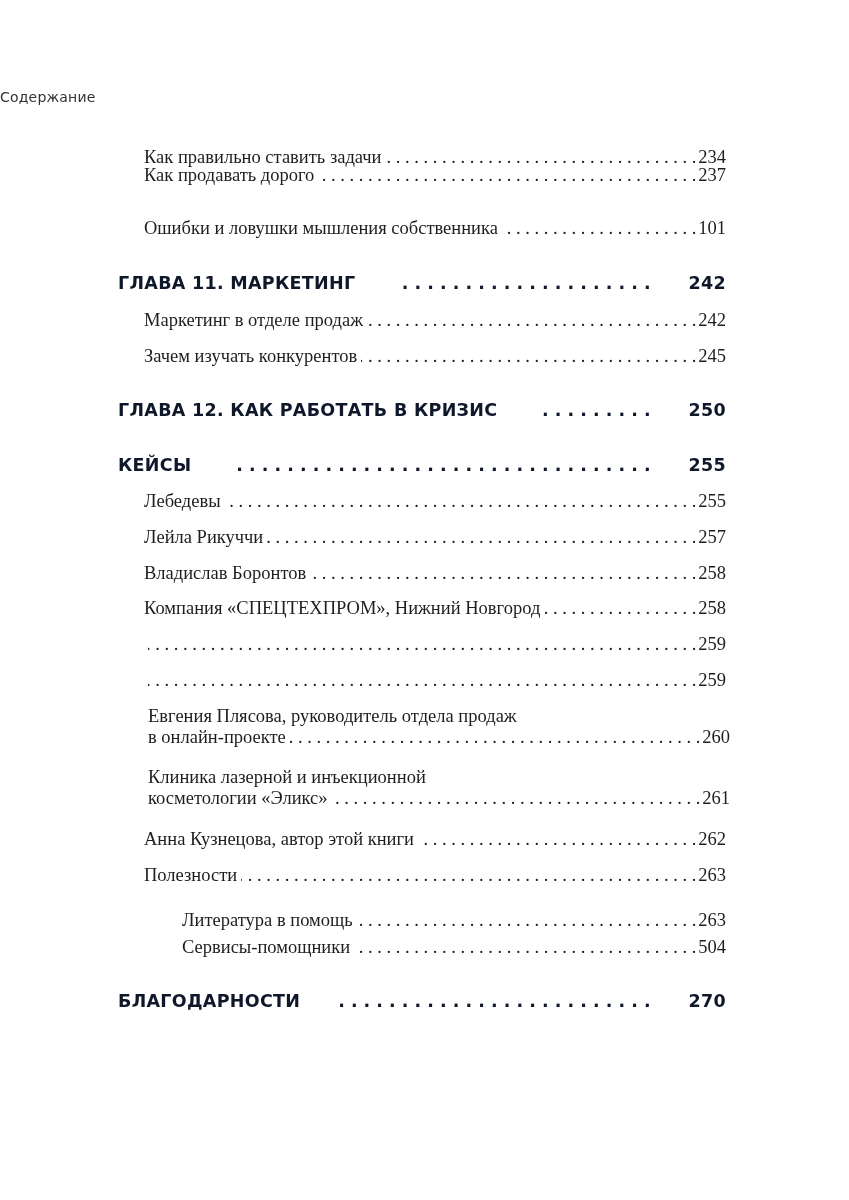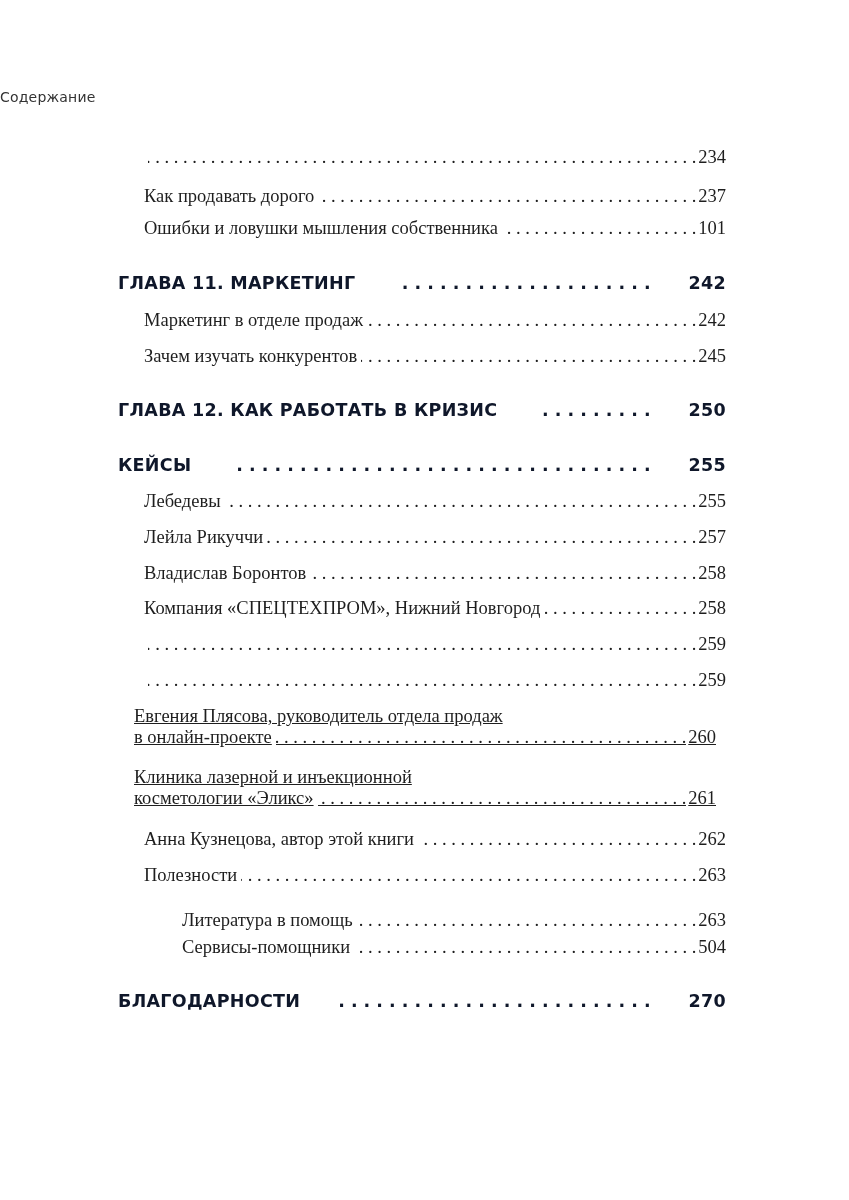--- a/index.html
+++ b/index.html
@@ -26,42 +26,43 @@
     gap: 36px;
   }
   .lvl0 .leader { direction: rtl; text-align: left; letter-spacing: 0; }
   .lvl1 {
     font-family: "Liberation Serif", serif; font-size: 18.5px; left: 26px; width: 582px;
   }
   .lvl2 {
     font-family: "Liberation Serif", serif; font-size: 18.5px; left: 64px; width: 544px;
   }
   .leader { direction: rtl; text-align: left; }
-  .multi { position: absolute; font-family: "Liberation Serif", serif; font-size: 18.5px; color: #1e1e1e; left: 16px; width: 582px; text-decoration: underline; }
+  .multi { position: absolute; font-family: "Liberation Serif", serif; font-size: 18.5px; color: #1e1e1e; left: 30px; width: 582px; }
   .multi .line1 { display: block; white-space: nowrap; }
   .multi .row2 { display: flex; align-items: baseline; text-align: center; }
   .multi .row2 .title { white-space: nowrap; }
   .multi .row2 .leader { flex: 1 1 auto; overflow: hidden; white-space: nowrap; margin: 0 2px 0 4px; }
   .multi .row2 .leader::before {
     content: ". . . . . . . . . . . . . . . . . . . . . . . . . . . . . . . . . . . . . . . . . . . . . . . . . . . . . . . . . . . . . . . . . . . . . . . . . . . . . . . . . . . .";
   }
 </style>
 </head>
 <body>
 
 <div class="page">
   <div class="running-head">Содержание</div>
 
   <div class="toc">
 
     <div class="entry lvl1" style="top:147px">
+      <span class="title">Как правильно ставить задачи</span>
       <span class="leader"></span>
       <span class="page-num">234</span>
     </div>
-    <div class="entry lvl1" style="top:186px">
+    <div class="entry lvl1" style="top:165px">
       <span class="title">Как продавать дорого</span>
       <span class="leader"></span>
       <span class="page-num">237</span>
     </div>
     <div class="entry lvl1" style="top:218px">
       <span class="title">Ошибки и ловушки мышления собственника</span>
       <span class="leader"></span>
       <span class="page-num">101</span>
     </div>
 

